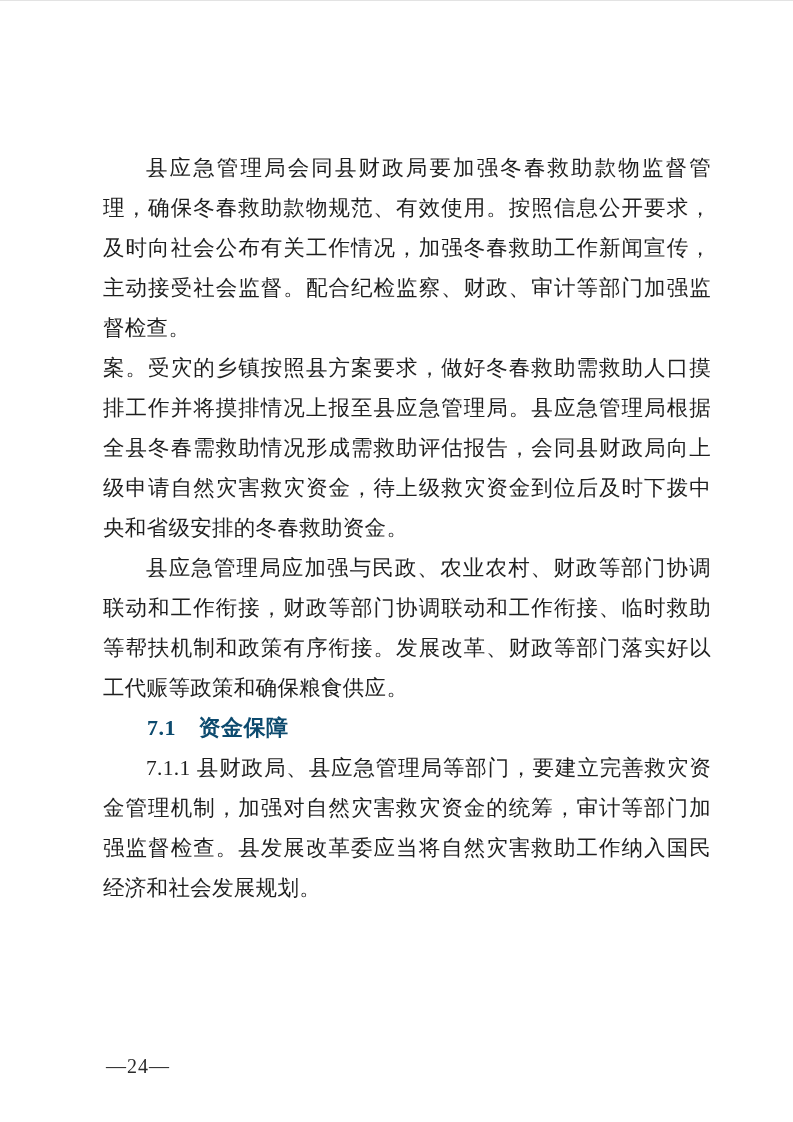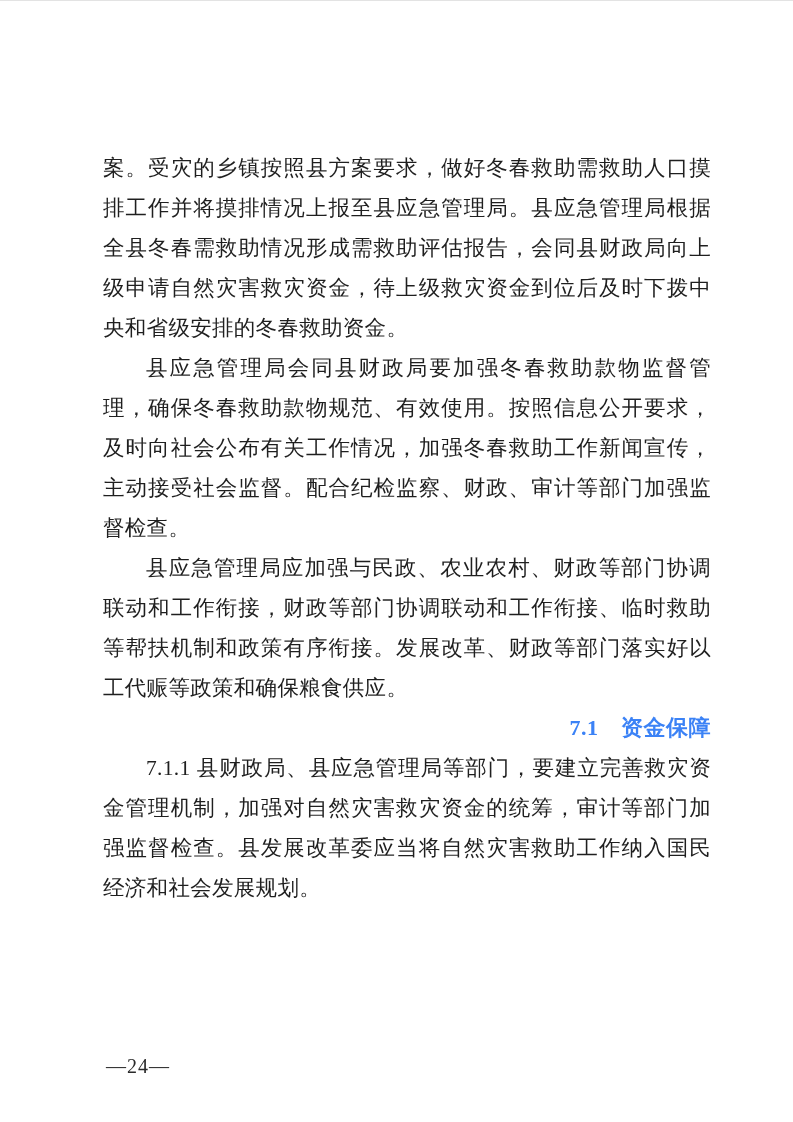--- a/index.html
+++ b/index.html
@@ -47,23 +47,23 @@
     color: #000000;
     text-indent: 2em;
     text-align: left;
     letter-spacing: 1px;
   }
   .heading-2 {
     font-family: "Liberation Serif", "DejaVu Serif", serif;
     font-weight: 600;
     font-size: 22px;
     line-height: 40px;
-    color: #3b82f6;
+    color: #0c4a6e;
     text-indent: 2em;
-    text-align: right;
+    text-align: left;
     letter-spacing: 0.5px;
   }
   .page-number {
     position: absolute;
     left: 106px;
     top: 1010px;
     font-size: 20px;
     line-height: 24px;
     letter-spacing: 1px;
     color: #2a2a2a;
@@ -71,23 +71,23 @@
     margin-top: 44px;
   }
 </style>
 </head>
 <body>
 
 <div class="page">
   <div class="page-top-edge"></div>
 
   <div class="content">
+    <p class="para indent">县应急管理局会同县财政局要加强冬春救助款物监督管理，确保冬春救助款物规范、有效使用。按照信息公开要求，及时向社会公布有关工作情况，加强冬春救助工作新闻宣传，主动接受社会监督。配合纪检监察、财政、审计等部门加强监督检查。</p>
+
     <p class="para">案。受灾的乡镇按照县方案要求，做好冬春救助需救助人口摸排工作并将摸排情况上报至县应急管理局。县应急管理局根据全县冬春需救助情况形成需救助评估报告，会同县财政局向上级申请自然灾害救灾资金，待上级救灾资金到位后及时下拨中央和省级安排的冬春救助资金。</p>
-
-    <p class="para indent">县应急管理局会同县财政局要加强冬春救助款物监督管理，确保冬春救助款物规范、有效使用。按照信息公开要求，及时向社会公布有关工作情况，加强冬春救助工作新闻宣传，主动接受社会监督。配合纪检监察、财政、审计等部门加强监督检查。</p>
 
     <p class="para indent">县应急管理局应加强与民政、农业农村、财政等部门协调联动和工作衔接，财政等部门协调联动和工作衔接、临时救助等帮扶机制和政策有序衔接。发展改革、财政等部门落实好以工代赈等政策和确保粮食供应。</p>
 
 
     <h3 class="heading-2">7.1　资金保障</h3>
 
     <p class="para indent">7.1.1 县财政局、县应急管理局等部门，要建立完善救灾资金管理机制，加强对自然灾害救灾资金的统筹，审计等部门加强监督检查。县发展改革委应当将自然灾害救助工作纳入国民经济和社会发展规划。</p>
 
   </div>
 

